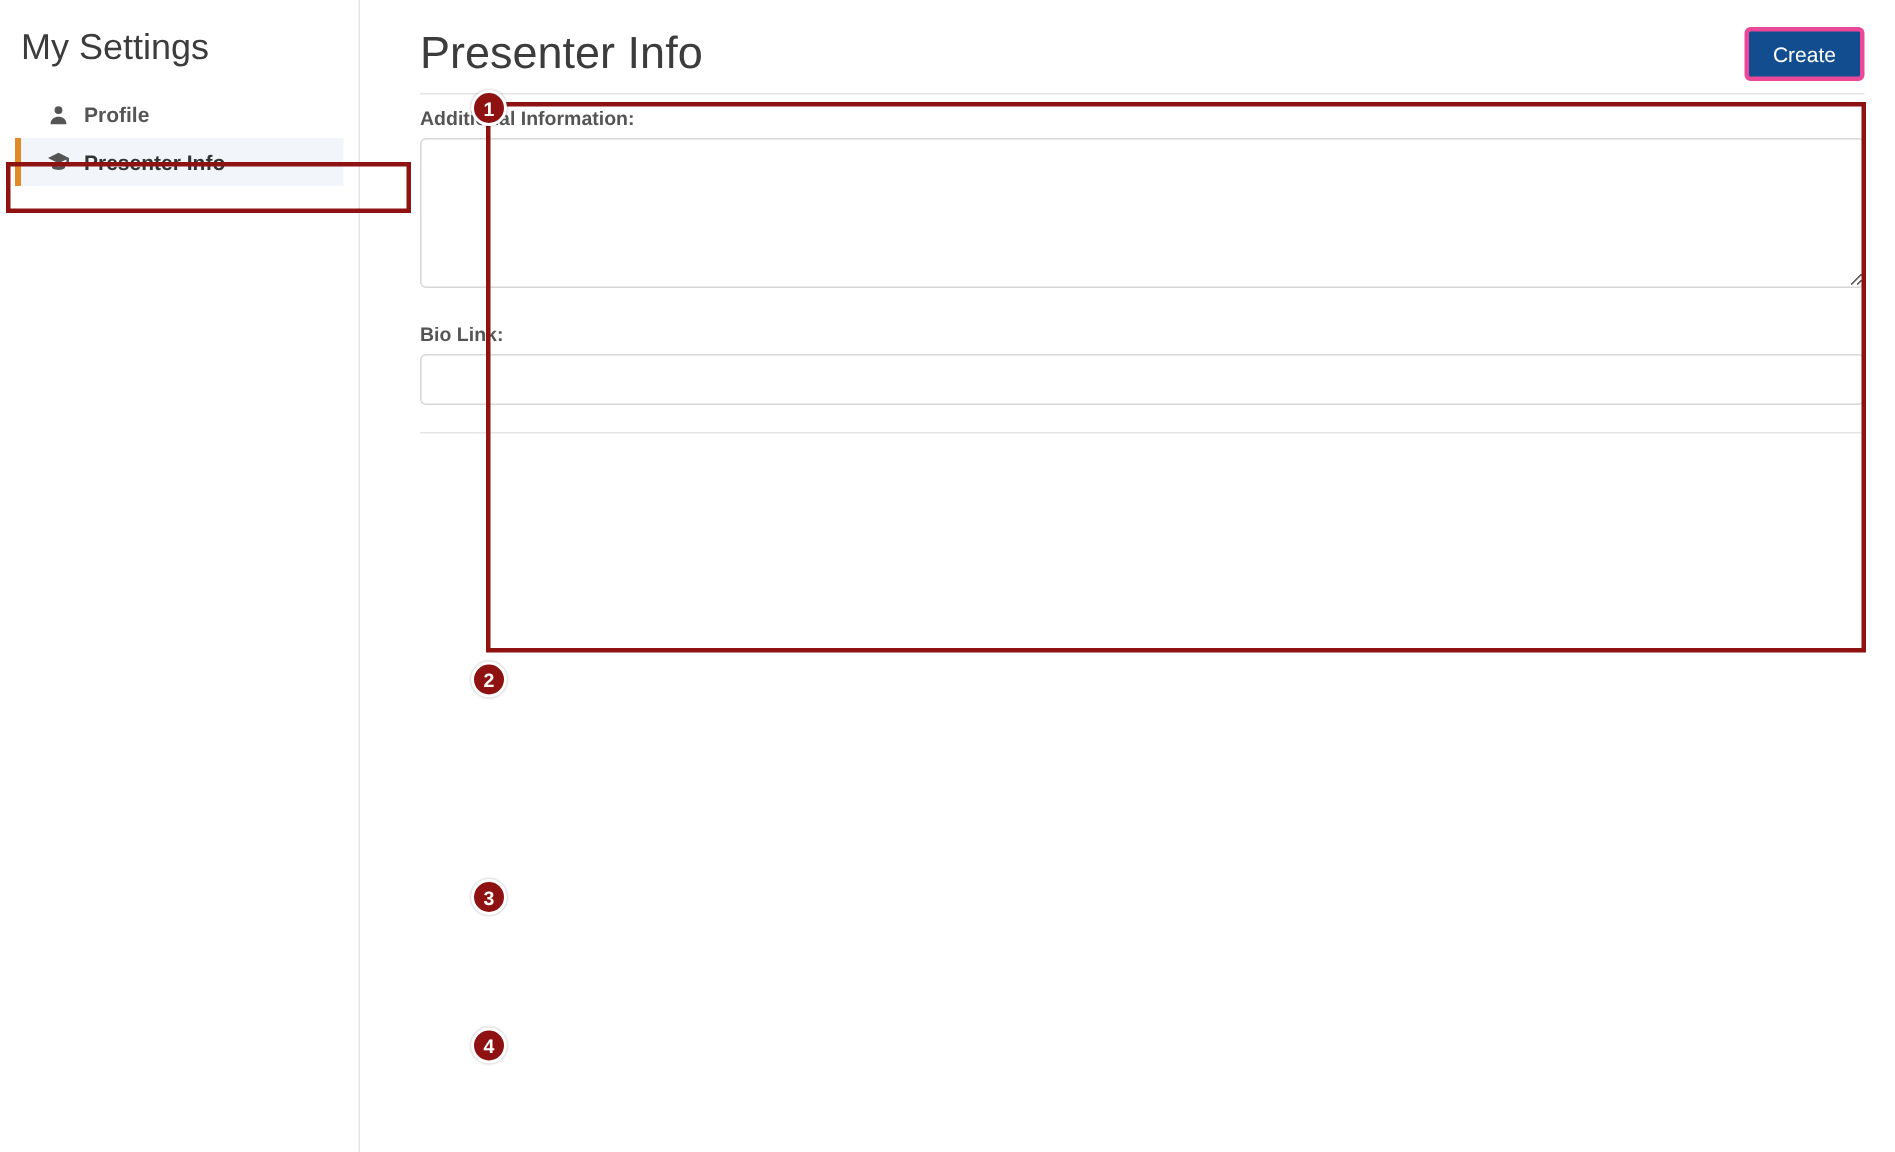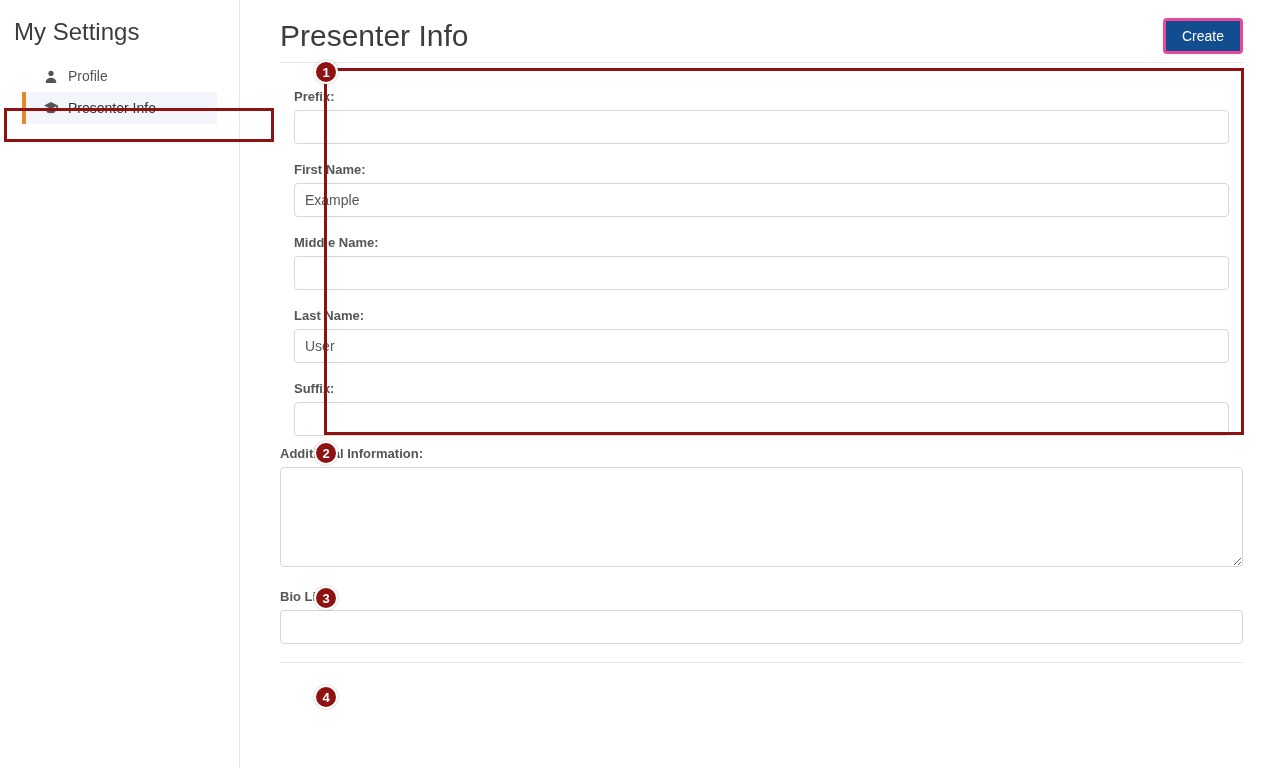--- a/index.html
+++ b/index.html
@@ -28,21 +28,22 @@
   }
   .sidebar-title {
     font-size: 24px;
     font-weight: 400;
     color: #3c3c3c;
     margin: 0 0 14px 4px;
   }
   .sidebar-list {
     list-style: none;
     padding: 0;
-    margin: 12px;
+    margin: 0;
+    font-weight: bold;
   }
   .sidebar-item {
     display: flex;
     align-items: center;
     gap: 10px;
     padding: 8px 12px 8px 22px;
     font-size: 14px;
     color: #555;
     cursor: pointer;
   }
@@ -202,42 +203,20 @@
   </aside>
 
   <main class="main">
     <div class="main-header">
       <h2 class="page-title">Presenter Info</h2>
       <button class="create-btn">Create</button>
     </div>
     <hr class="divider">
 
     <div class="form">
-      <div class="inner-form">
-        <div class="form-row">
-          <label class="label">Prefix:</label>
-          <input class="text-input" type="text" value="" style="">
-        </div>
-        <div class="form-row">
-          <label class="label">First Name:</label>
-          <input class="text-input" type="text" value="Example" style="">
-        </div>
-        <div class="form-row">
-          <label class="label">Middle Name:</label>
-          <input class="text-input" type="text" value="" style="">
-        </div>
-        <div class="form-row">
-          <label class="label">Last Name:</label>
-          <input class="text-input" type="text" value="User" style="">
-        </div>
-        <div class="form-row" style="margin-bottom:10px;">
-          <label class="label">Suffix:</label>
-          <input class="text-input" type="text" value="" style="">
-        </div>
-      </div>
 
       <div class="after-box">
         <div class="form-row">
           <label class="label">Additional Information:</label>
           <textarea class="textarea-input" style=""></textarea>
         </div>
         <div class="form-row">
           <label class="label">Bio Link:</label>
           <input class="text-input" type="text" value="" style="">
         </div>

